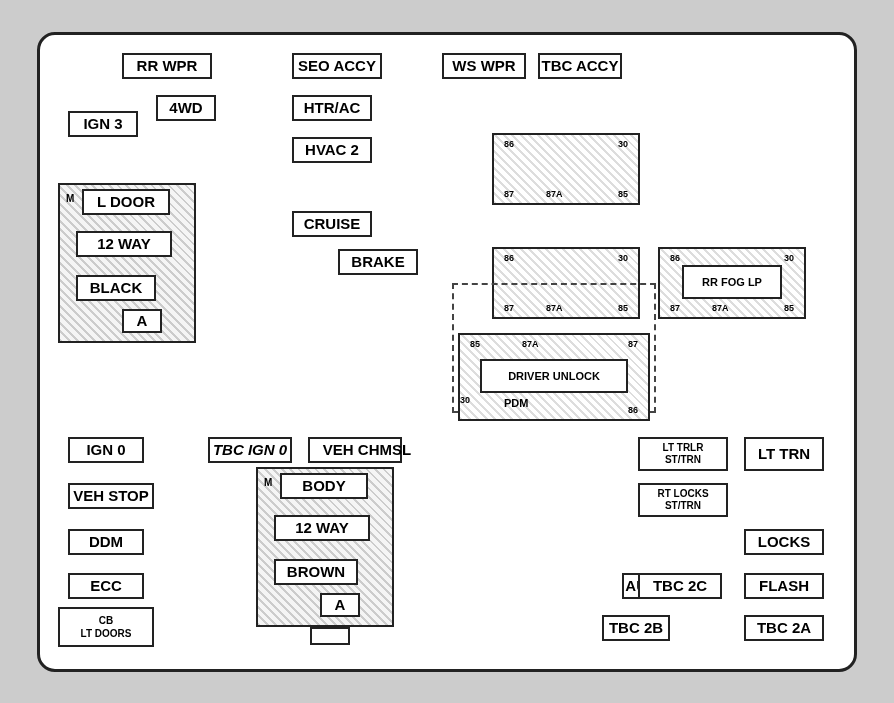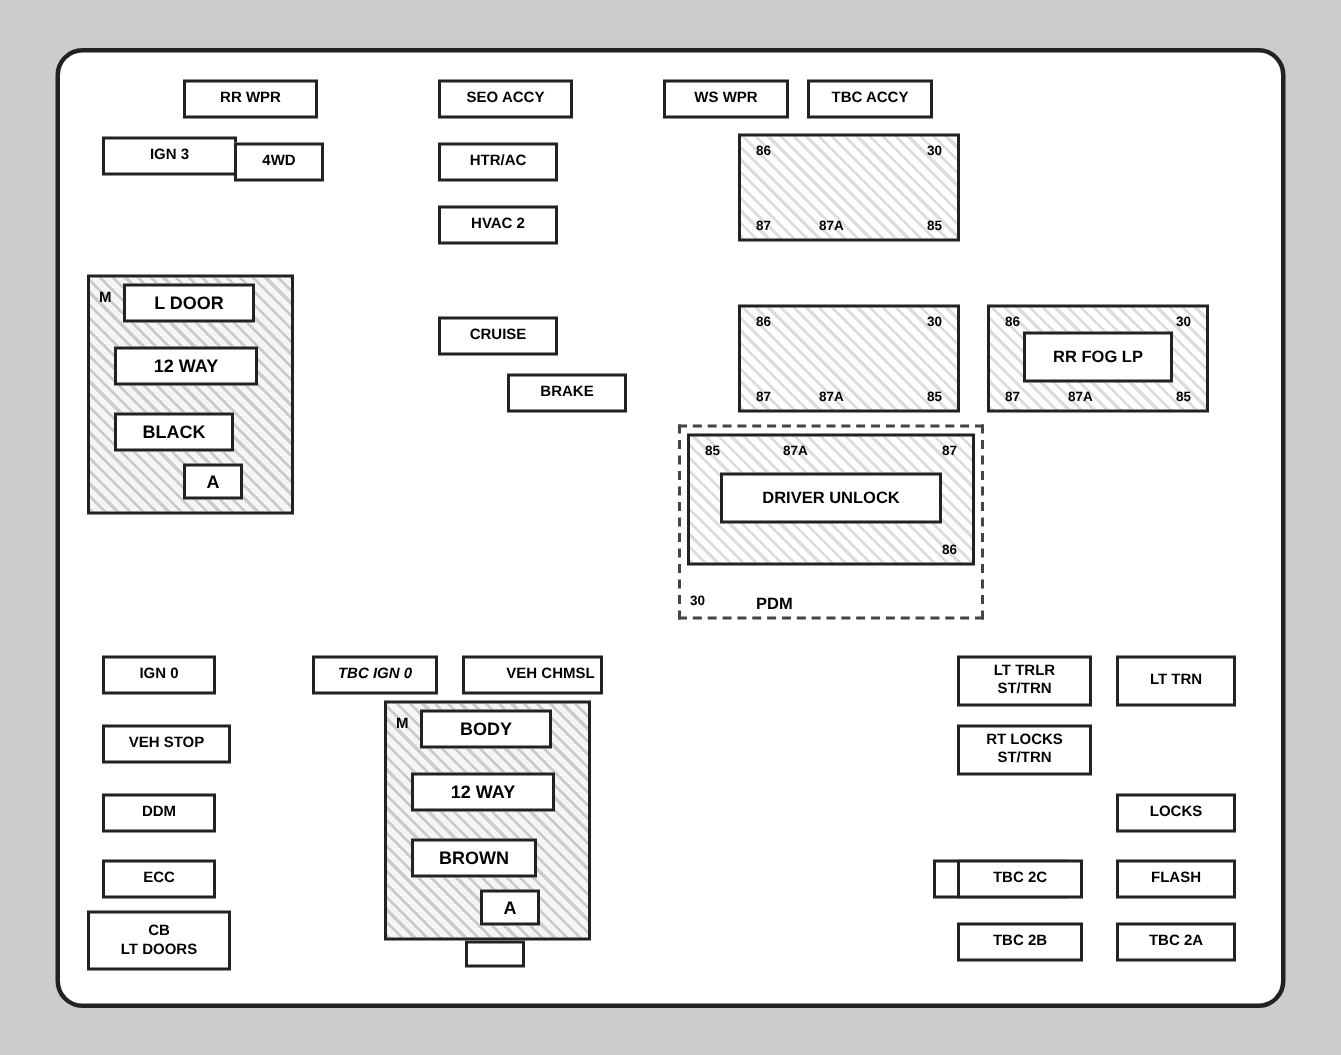--- a/index.html
+++ b/index.html
@@ -21,35 +21,36 @@
       padding: 16px;
     }
     .fuse-box {
       position: absolute;
       border: 2px solid #222;
       background: #fff;
       display: flex;
       align-items: center;
       justify-content: center;
       text-align: center;
-      font-size: 10px;
+      font-size: 15px;
       font-weight: bold;
       font-family: Arial, sans-serif;
       white-space: nowrap;
     }
     .relay-box {
       position: absolute;
       border: 2px solid #222;
       background: repeating-linear-gradient(
         45deg,
         #ddd,
         #ddd 2px,
         #fff 2px,
         #fff 6px
       );
+      margin-top: 44px;
     }
     .relay-inner {
       position: absolute;
       border: 2px solid #222;
       background: #fff;
       display: flex;
       align-items: center;
       justify-content: center;
       text-align: center;
       font-size: 11px;
@@ -74,21 +75,21 @@
         #f5f5f5 6px
       );
     }
     .connector-label {
       position: absolute;
       border: 2px solid #222;
       background: #fff;
       display: flex;
       align-items: center;
       justify-content: center;
-      font-size: 12px;
+      font-size: 15px;
       font-weight: bold;
       font-family: Arial, sans-serif;
       text-align: center;
     }
     .connector-pin {
       position: absolute;
       font-size: 10px;
       font-weight: bold;
       font-family: Arial, sans-serif;
     }
@@ -114,21 +115,21 @@
 <div class="diagram-container">
 
   <div class="fuse-box" style="left:82px;top:18px;width:90px;height:26px;">RR WPR</div>
 
   <div class="fuse-box" style="left:252px;top:18px;width:90px;height:26px;">SEO ACCY</div>
 
   <div class="fuse-box" style="left:402px;top:18px;width:84px;height:26px;">WS WPR</div>
 
   <div class="fuse-box" style="left:498px;top:18px;width:84px;height:26px;">TBC ACCY</div>
 
-  <div class="fuse-box" style="left:28px;top:56px;width:90px;height:26px;">IGN 3</div>
+  <div class="fuse-box" style="left:28px;top:76px;width:70px;height:26px;">IGN 3</div>
 
   <div class="fuse-box" style="left:116px;top:60px;width:60px;height:26px;">4WD</div>
 
   <div class="fuse-box" style="left:252px;top:60px;width:80px;height:26px;">HTR/AC</div>
 
   <div class="relay-box" style="left:452px;top:54px;width:148px;height:72px;">
 
     <span class="relay-pin" style="left:10px;top:4px;">86</span>
     <span class="relay-pin" style="right:10px;top:4px;">30</span>
     <span class="relay-pin" style="left:10px;bottom:4px;">87</span>
@@ -213,19 +214,19 @@
 
   <div class="fuse-box" style="left:28px;top:538px;width:76px;height:26px;">ECC</div>
 
   <div class="fuse-box" style="left:598px;top:538px;width:84px;height:26px;">TBC 2C</div>
 
   <div class="fuse-box" style="left:704px;top:538px;width:80px;height:26px;">FLASH</div>
 
   <div class="fuse-box" style="left:18px;top:572px;width:96px;height:40px;white-space:pre-line;font-size:10px;line-height:1.3;">CB
 LT DOORS</div>
 
-  <div class="fuse-box" style="left:598px;top:580px;width:84px;height:26px;">TBC 2B</div>
+  <div class="fuse-box" style="left:562px;top:580px;width:68px;height:26px;">TBC 2B</div>
 
   <div class="fuse-box" style="left:704px;top:580px;width:80px;height:26px;">TBC 2A</div>
 
   <div class="connector-tab" style="left:270px;top:592px;width:40px;height:18px;"></div>
 
 </div>
 
 </body></html>

